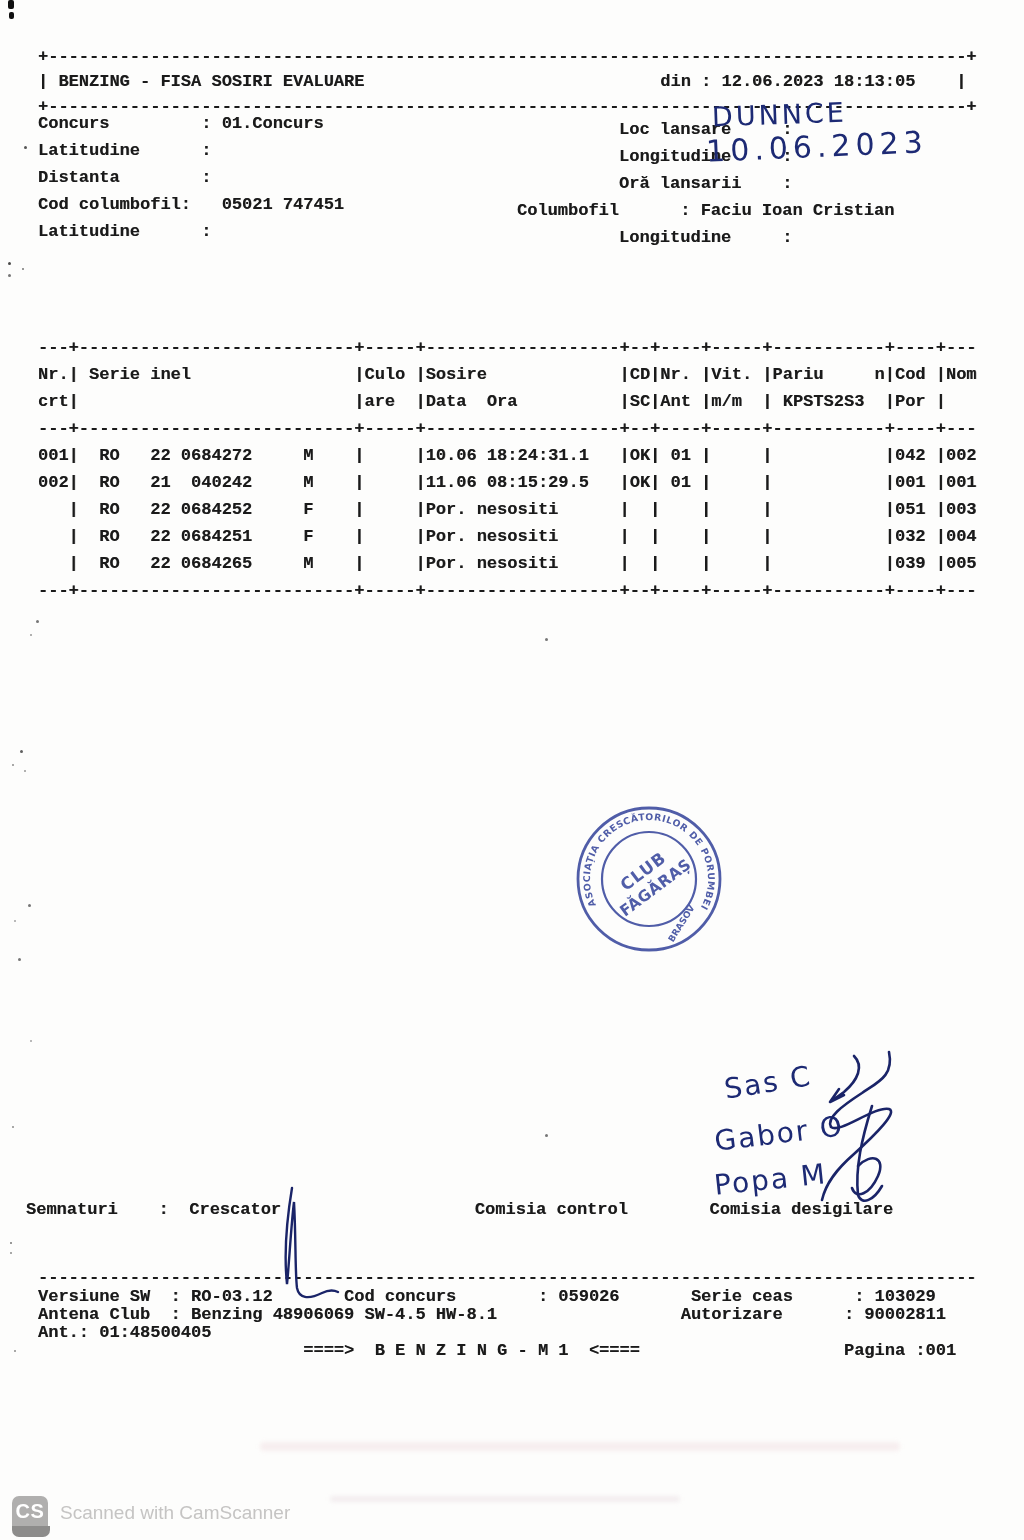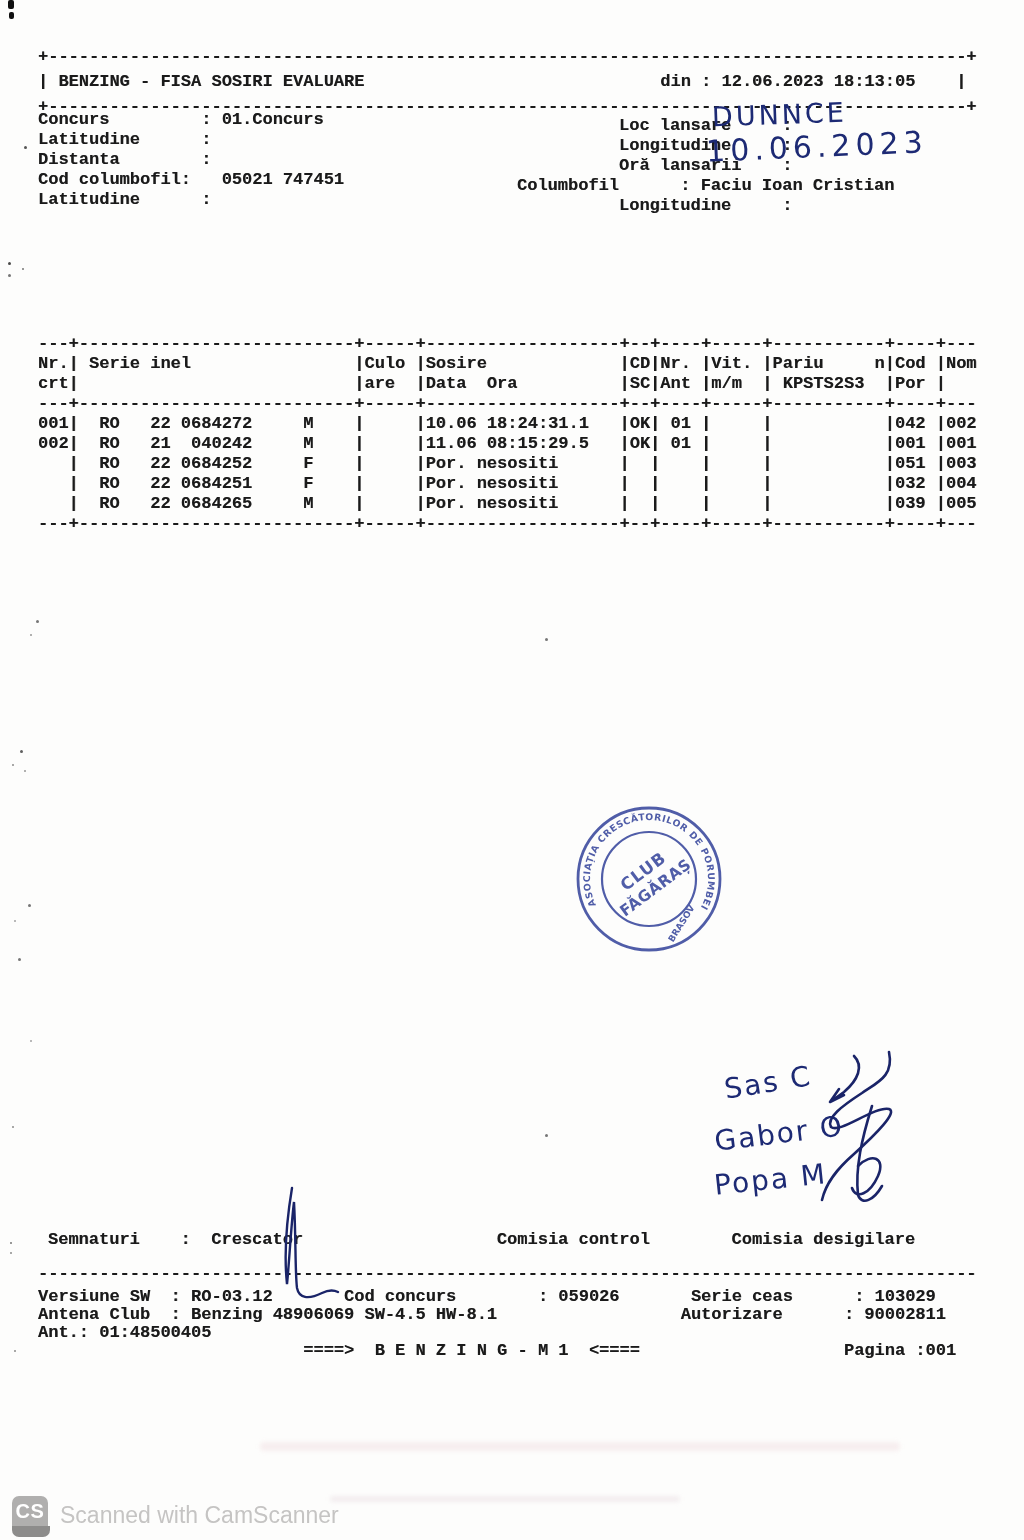--- a/index.html
+++ b/index.html
@@ -1,48 +1,48 @@
 <!DOCTYPE html>
 <html><head>
 <meta charset="utf-8">
 <style>
   html,body{margin:0;padding:0;}
   body{width:1024px;height:1540px;background:#ffffff;overflow:hidden;position:relative;
        font-family:"Liberation Sans",sans-serif;}
   .doc{position:absolute;inset:0;background:#fdfdfc;}
   .mono{position:absolute;font-family:"Liberation Mono","DejaVu Sans Mono",monospace;
-        font-weight:bold;font-size:17px;line-height:20px;white-space:pre;color:#1a1a1a;
+        font-weight:bold;font-size:17px;line-height:27px;white-space:pre;color:#1a1a1a;
         text-shadow:0.3px 0.3px 0.4px rgba(25,25,25,.55);}
   .b-hdr{left:38px;top:44px;line-height:25px;}
   .b-infoL{left:38px;top:110px;}
   .b-infoR{left:517px;top:116px;text-align:center;}
   .b-clkL{left:38px;top:241px;}
   .b-clkR{left:517px;top:241px;}
   .b-table{left:38px;top:334px;}
-  .b-semn{left:48px;top:1196px;margin-top:34px;}
+  .b-semn{left:26px;top:1196px;}
   .b-divider{left:38px;top:1264px;}
   .b-footer{left:38px;top:1288px;line-height:18px;}
   .hw{position:absolute;font-family:"DejaVu Sans",sans-serif;color:#1d2a74;font-weight:500;
       white-space:pre;}
   .hw-loc{left:712px;top:99px;font-size:27px;letter-spacing:3px;transform:rotate(-2deg);}
   .hw-date{left:706px;top:129px;font-size:30px;letter-spacing:5px;transform:rotate(-2.5deg);}
   .hw-name1{left:724px;top:1066px;font-size:28px;transform:rotate(-9deg);letter-spacing:2px;}
   .hw-name2{left:714px;top:1117px;font-size:28px;transform:rotate(-7deg);letter-spacing:2px;}
   .hw-name3{left:714px;top:1163px;font-size:28px;transform:rotate(-6deg);letter-spacing:2px;}
   .svg-abs{position:absolute;}
   .dot{position:absolute;border-radius:50%;background:#1c1c1c;}
   .bar{position:absolute;background:#101010;border-radius:2px;}
   .smudge{position:absolute;border-radius:4px;filter:blur(2px);}
   .cs-badge{position:absolute;left:12px;top:1496px;width:36px;height:30px;background:#b0afae;
             border-radius:7px 7px 0 0;display:flex;align-items:center;justify-content:center;}
   .cs-badge-base{position:absolute;left:12px;top:1526px;width:38px;height:11px;background:#8d8c8b;
             border-radius:0 0 7px 7px;}
   .cs-badge span{color:#ffffff;font-size:20px;font-weight:bold;letter-spacing:.5px;
             font-family:"Liberation Sans",sans-serif;}
-  .cs-text{position:absolute;left:60px;top:1502px;font-size:23px;color:#c5c4c3;
+  .cs-text{position:absolute;left:60px;top:1502px;font-size:19px;color:#c5c4c3;
             font-family:"Liberation Sans",sans-serif;font-weight:400;}
 </style>
 </head>
 <body>
 
 <div class="doc">
 
   <div class="bar" style="left:8px;top:0;width:6px;height:9px;"></div>
   <div class="bar" style="left:9px;top:12px;width:5px;height:7px;"></div>
 

